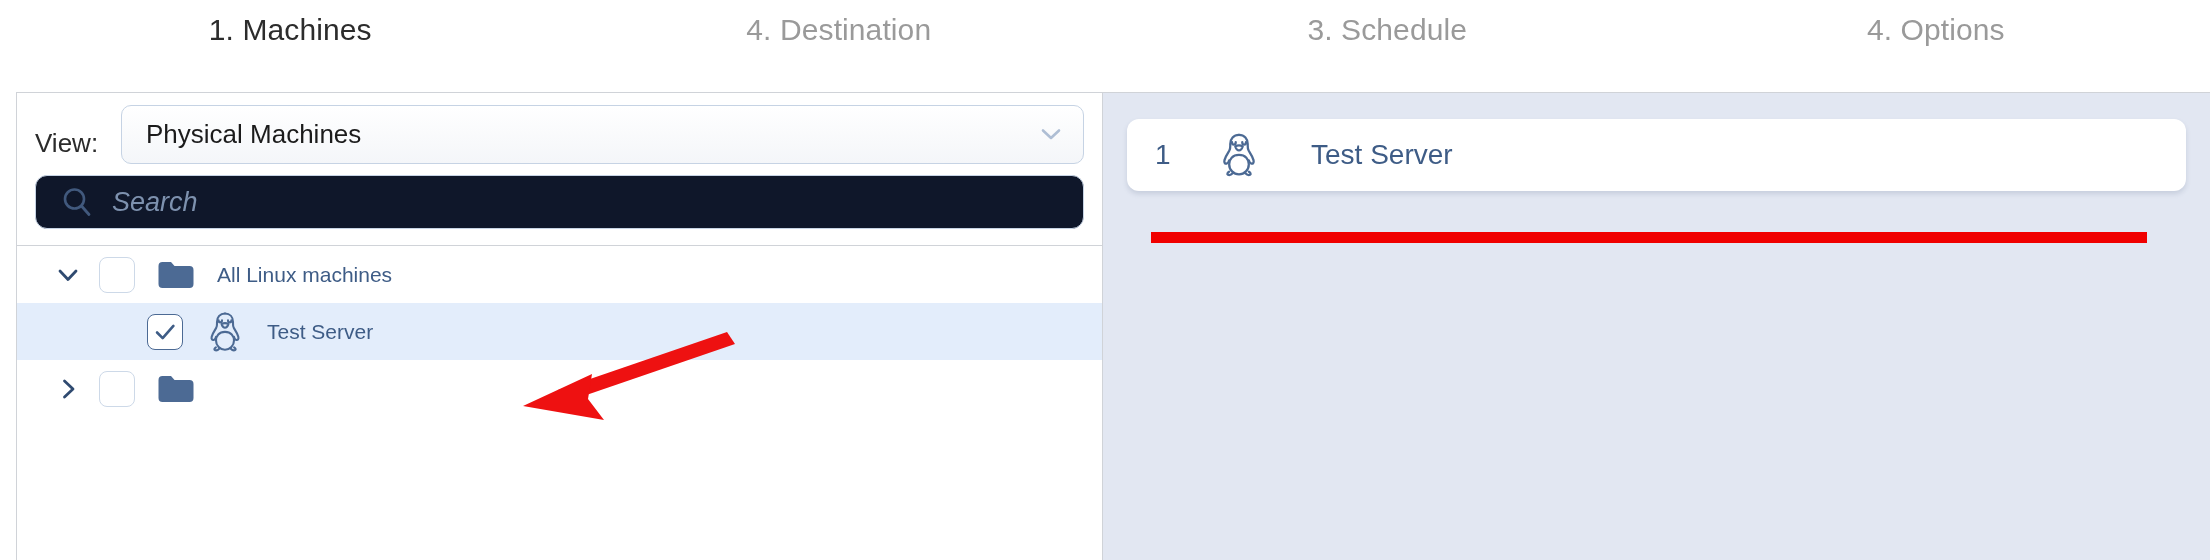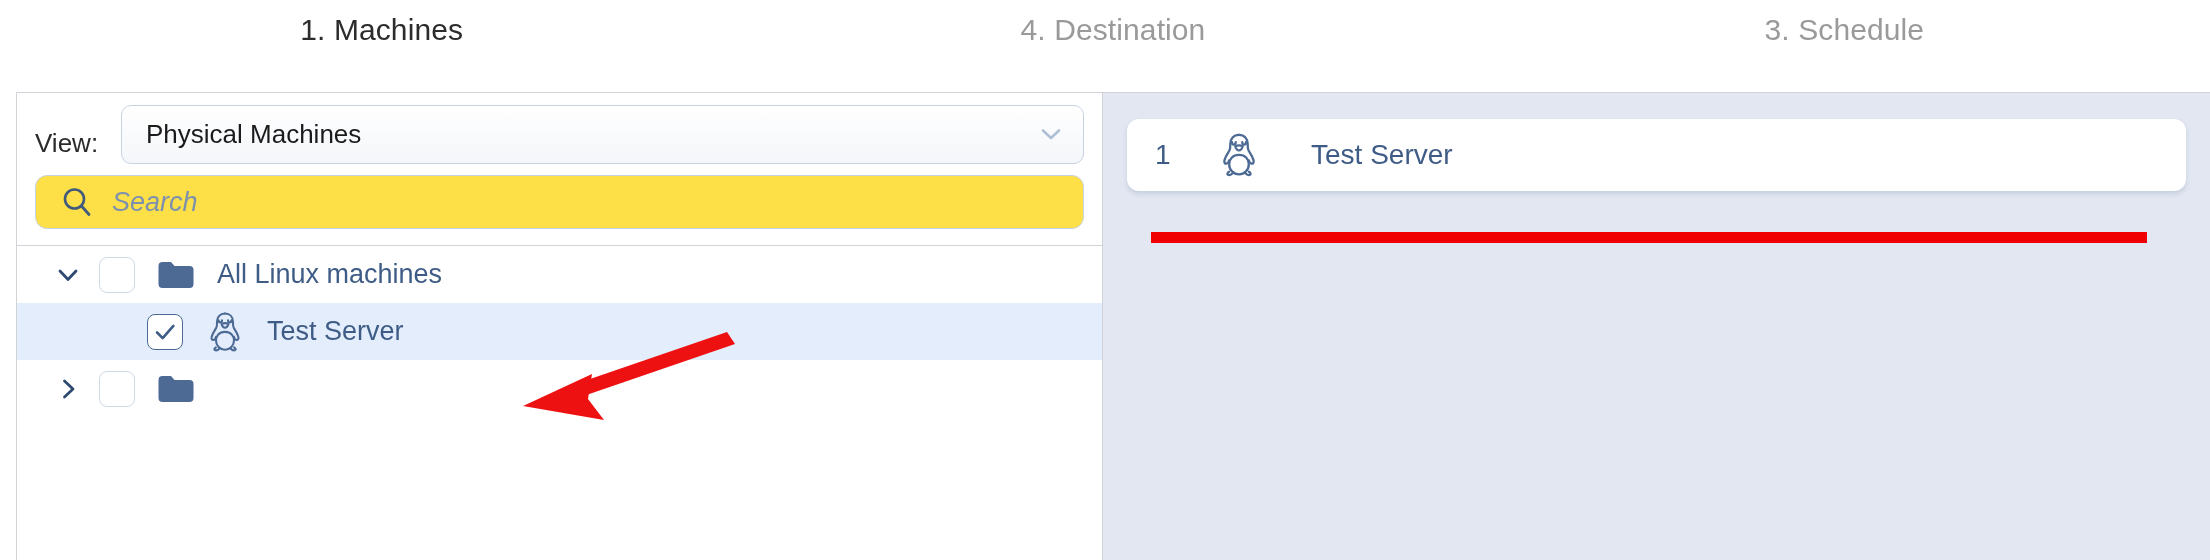--- a/index.html
+++ b/index.html
@@ -101,21 +101,21 @@
     width: 28px;
     height: 28px;
     flex: none;
   }
 
   .search-box {
     margin-top: 14px;
     height: 54px;
     border: 1px solid #c6d3e4;
     border-radius: 12px;
-    background: #fde047;
+    background: #0f172a;
     display: flex;
     align-items: center;
     padding: 0 18px;
     box-sizing: border-box;
   }
   .search-icon {
     width: 34px;
     height: 34px;
     flex: none;
     margin-right: 18px;
@@ -189,21 +189,21 @@
     flex: none;
     margin-right: 22px;
   }
   .tux-icon {
     width: 40px;
     height: 44px;
     flex: none;
     margin-right: 22px;
   }
   .tree-label {
-    font-size: 27px;
+    font-size: 21px;
     color: #3e5c86;
     line-height: 1;
   }
 
   
   .right-pane {
     flex: 1 1 auto;
     background: #e2e7f2;
     padding: 26px 24px 0 24px;
     box-sizing: border-box;
@@ -257,20 +257,23 @@
 
 <div class="steps">
   <div class="step active">
     <span>1. Machines</span>
   </div>
   <div class="step">
     <span>4. Destination</span>
   </div>
   <div class="step">
     <span>3. Schedule</span>
+  </div>
+  <div class="step">
+    <span>4. Options</span>
   </div>
 </div>
 
 <div class="wizard-body">
 
   <div class="left-pane">
 
     <div class="filter-area">
 
       <div class="view-row">

